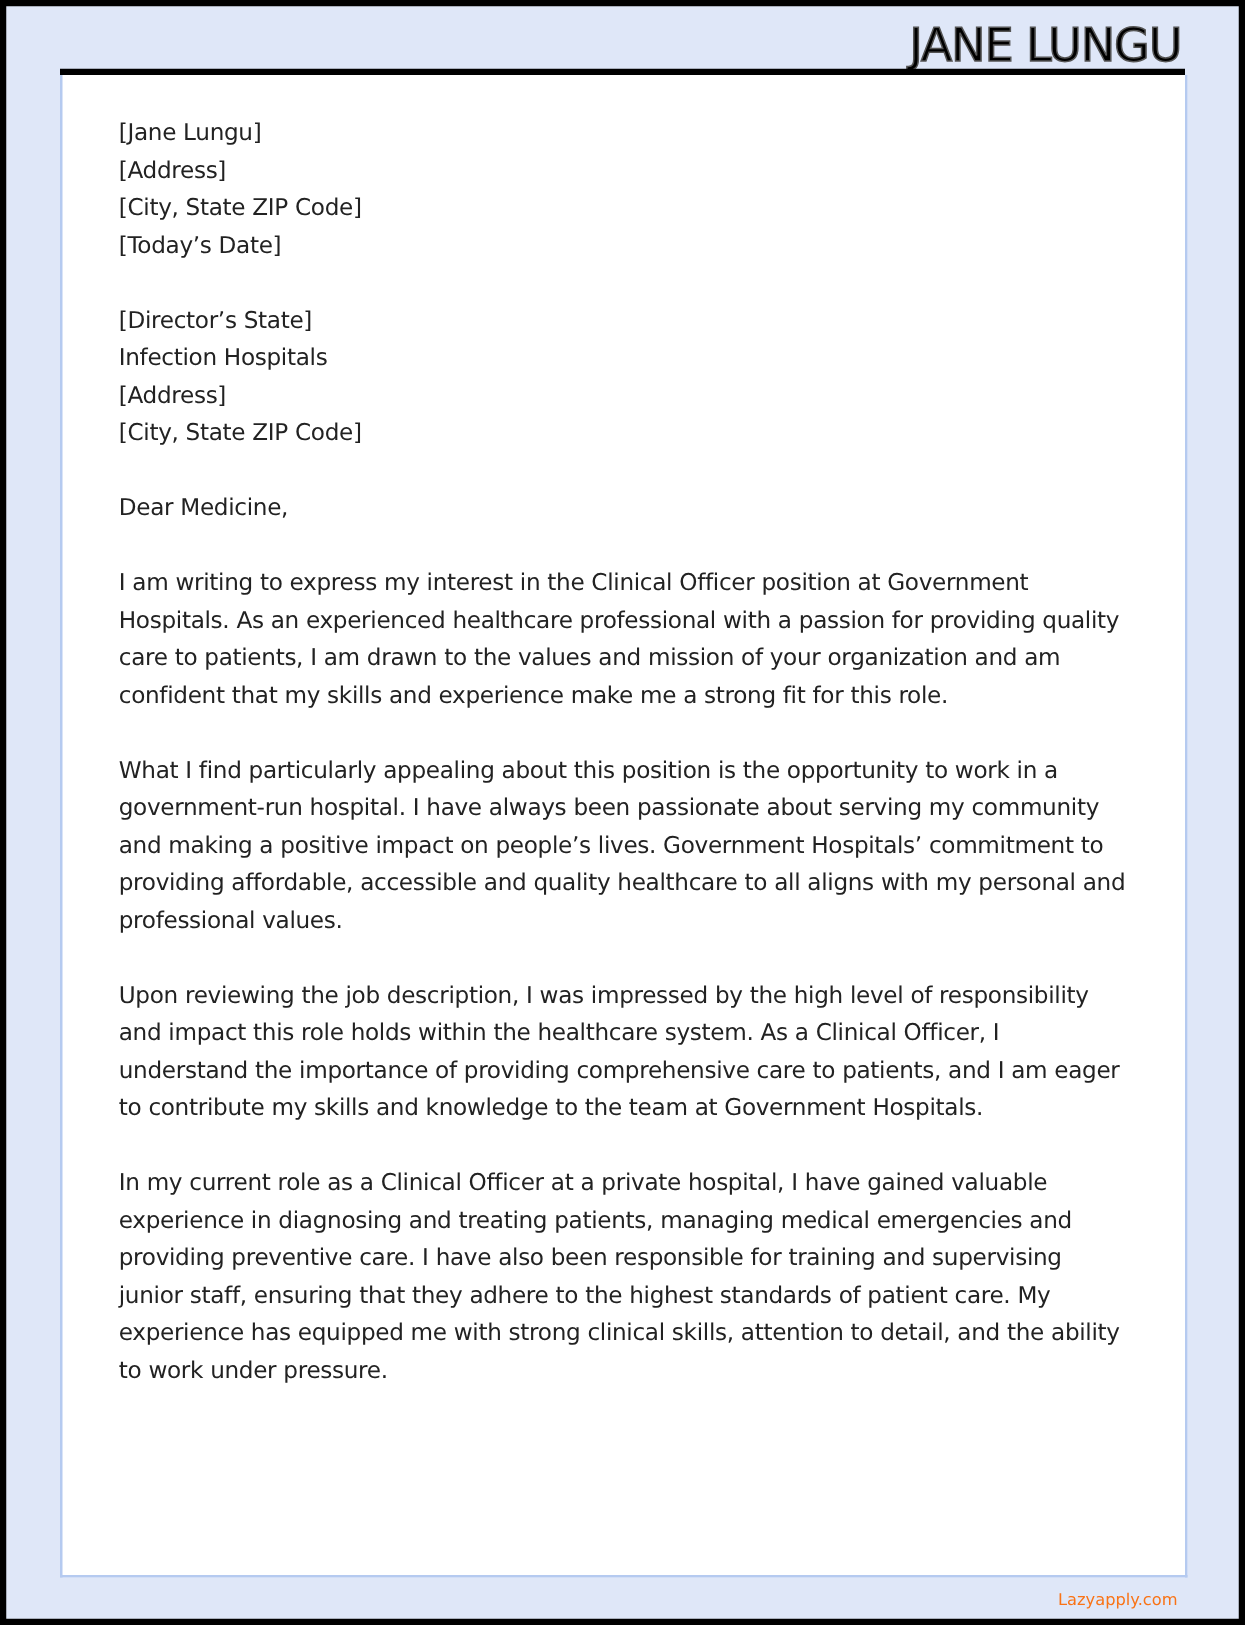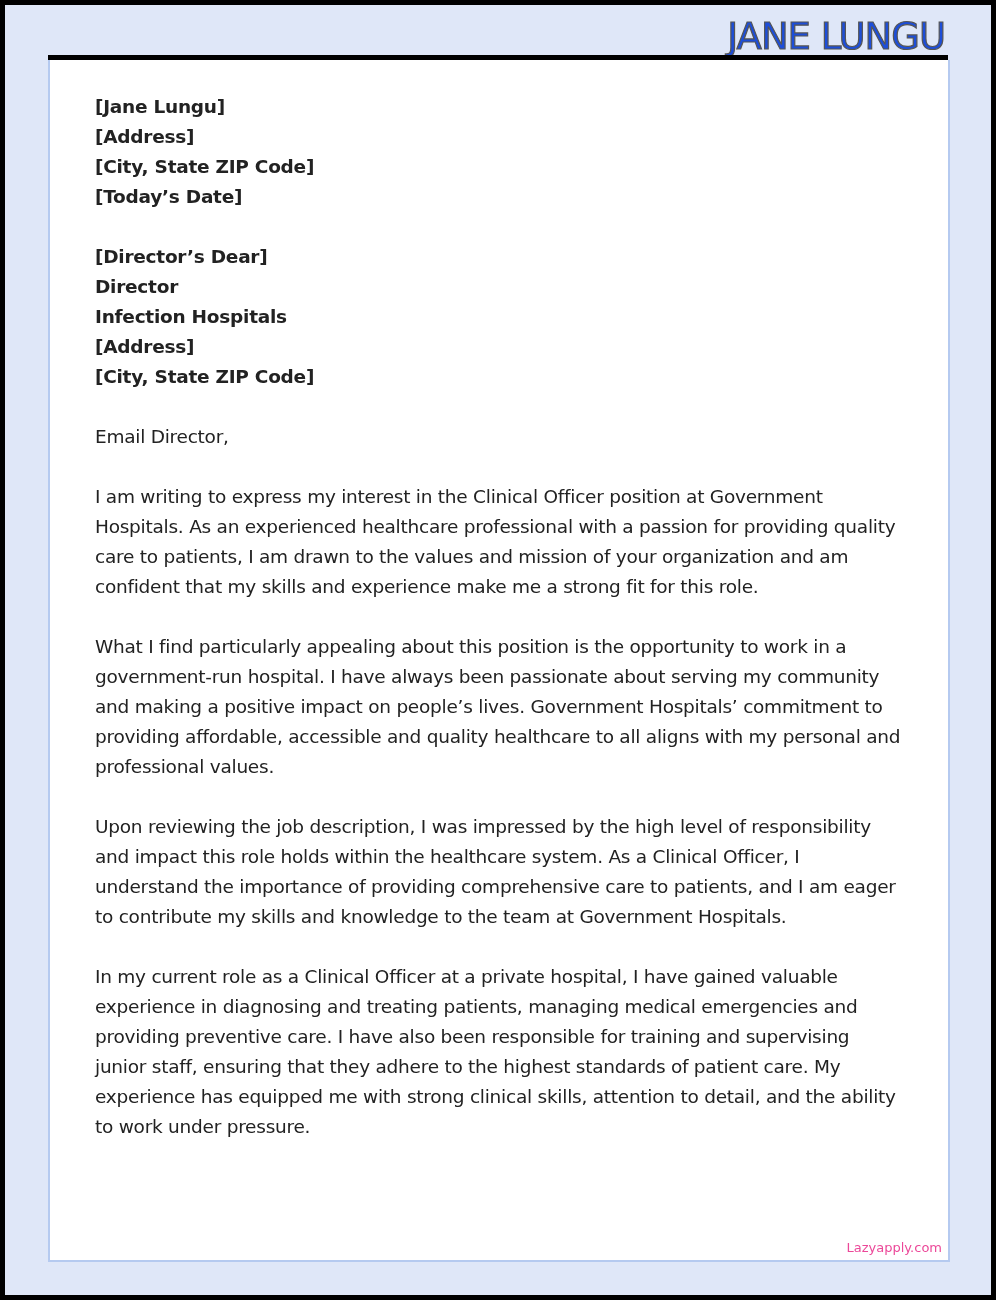--- a/index.html
+++ b/index.html
@@ -9,68 +9,67 @@
       font-family: "DejaVu Sans", sans-serif;
     }
     .frame {
       position: absolute; left: 5px; top: 5px; width: 986px; height: 1290px;
       background: #dfe7f8; overflow: hidden;
     }
     .name {
       position: absolute; right: 46px; top: 10px;
       font-family: "DejaVu Sans", sans-serif;
       font-size: 37px; letter-spacing: -1px;
-      color: #1d4ed8;
+      color: #000000;
       -webkit-text-stroke: 1.2px #555;
       line-height: 44px;
     }
     .rule {
       position: absolute; left: 43px; top: 50px; width: 900px; height: 5px;
       background: #000;
     }
     .page {
       position: absolute; left: 43px; top: 55px; width: 898px; height: 1200px;
       background: #fff;
       border-left: 2px solid #b5caf0; border-right: 2px solid #b5caf0; border-bottom: 2px solid #b5caf0;
     }
     .text {
       position: absolute; left: 95px; top: 92px; width: 810px;
       font-size: 18.5px; line-height: 30px; color: #222;
       letter-spacing: -0.25px;
     }
     .text p { margin: 0 0 30px 0; }
-    .text .line { display: block; font-weight: bold; }
+    .text .line { display: block; }
     .footer-mark {
-      position: absolute; right: 54px; top: 1240px;
-      font-size: 13px; color: #ec4899;
+      position: absolute; right: 54px; top: 1273px;
+      font-size: 13px; color: #f97316;
     }
   </style>
 </head>
 <body>
 
 <div class="frame">
   <div class="name">JANE LUNGU</div>
   <div class="rule"></div>
   <div class="page"></div>
 </div>
 
 <div class="text">
   <p>
     <span class="line">[Jane Lungu]</span>
     <span class="line">[Address]</span>
     <span class="line">[City, State ZIP Code]</span>
     <span class="line">[Today’s Date]</span>
   </p>
   <p>
-    <span class="line">[Director’s Dear]</span>
-    <span class="line">Director</span>
+    <span class="line">[Director’s State]</span>
     <span class="line">Infection Hospitals</span>
     <span class="line">[Address]</span>
     <span class="line">[City, State ZIP Code]</span>
   </p>
-  <p>Email Director,</p>
+  <p>Dear Medicine,</p>
   <p>I am writing to express my interest in the Clinical Officer position at Government Hospitals. As an experienced healthcare professional with a passion for providing quality care to patients, I am drawn to the values and mission of your organization and am confident that my skills and experience make me a strong fit for this role.</p>
   <p>What I find particularly appealing about this position is the opportunity to work in a government-run hospital. I have always been passionate about serving my community and making a positive impact on people’s lives. Government Hospitals’ commitment to providing affordable, accessible and quality healthcare to all aligns with my personal and professional values.</p>
   <p>Upon reviewing the job description, I was impressed by the high level of responsibility and impact this role holds within the healthcare system. As a Clinical Officer, I understand the importance of providing comprehensive care to patients, and I am eager to contribute my skills and knowledge to the team at Government Hospitals.</p>
   <p>In my current role as a Clinical Officer at a private hospital, I have gained valuable experience in diagnosing and treating patients, managing medical emergencies and providing preventive care. I have also been responsible for training and supervising junior staff, ensuring that they adhere to the highest standards of patient care. My experience has equipped me with strong clinical skills, attention to detail, and the ability to work under pressure.</p>
 </div>
 
 <div class="footer-mark">Lazyapply.com</div>
 
 </body></html>

